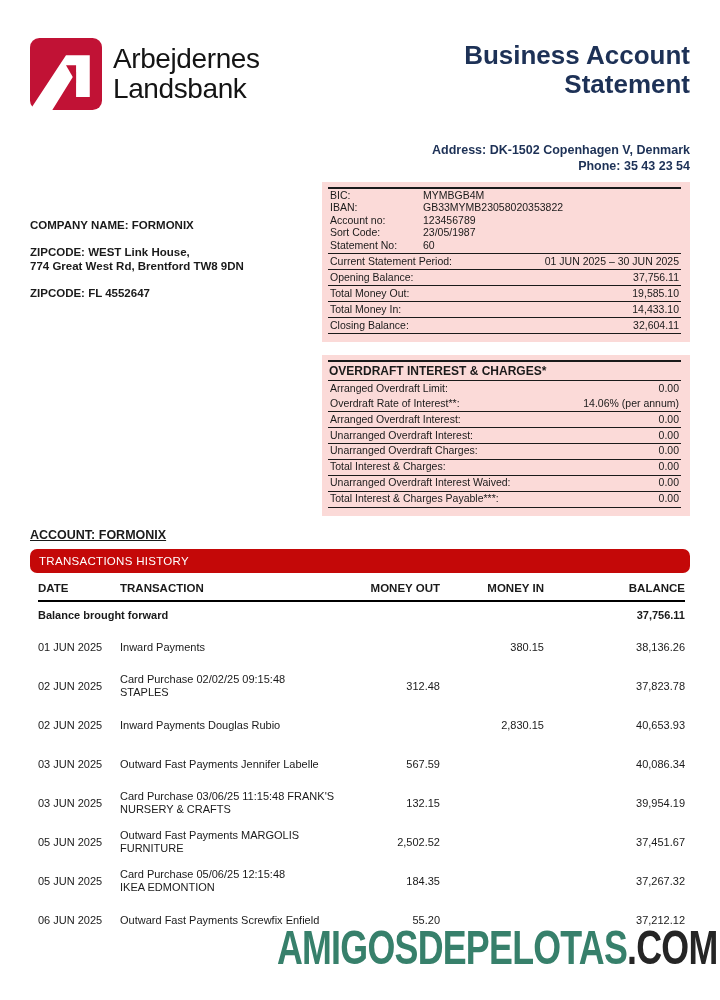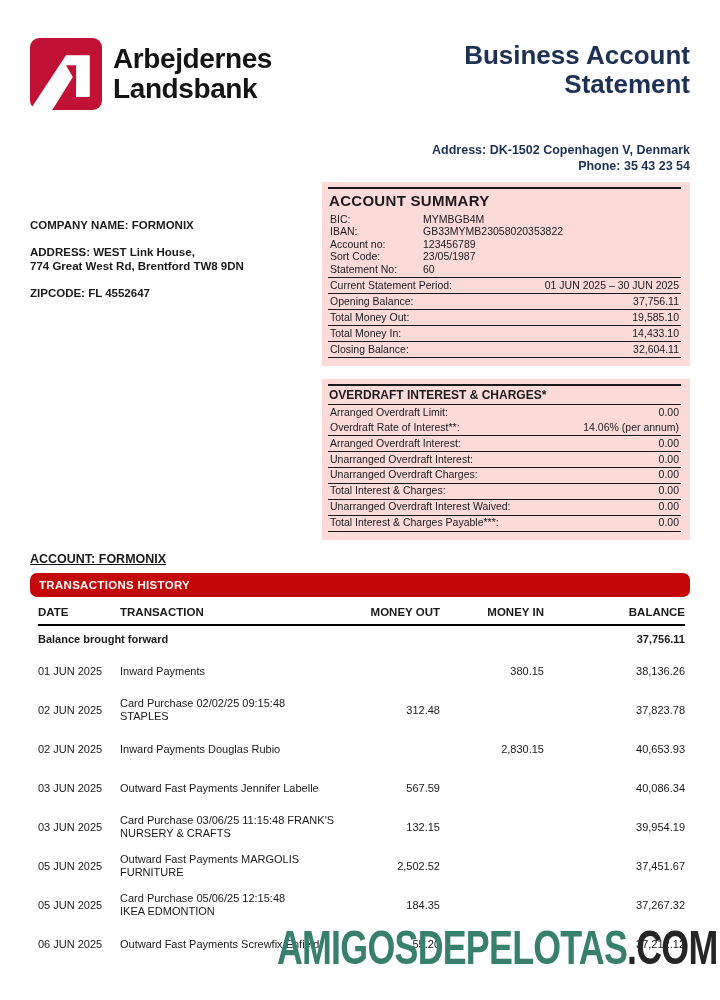--- a/index.html
+++ b/index.html
@@ -6,21 +6,21 @@
   .page {
     position:relative; width:720px; height:1000px; overflow:hidden;
     background:#ffffff; font-family:"Liberation Sans", sans-serif; color:#1a1a1a;
   }
   .content { padding:0 30px; }
 
   
   .header-row { display:flex; justify-content:space-between; align-items:flex-start; padding-top:38px; }
   .brand { display:flex; align-items:center; }
   .brand-mark { width:72px; height:72px; }
-  .brand-name { margin-left:11px; font-size:28px; line-height:1.06; letter-spacing:-0.4px; color:#141414; font-weight:700; }
+  .brand-name { margin-left:11px; font-size:28px; line-height:1.06; letter-spacing:-0.4px; color:#141414; font-weight:400; }
   .doc-title { text-align:right; font-size:26px; line-height:1.13; font-weight:bold; color:#1d3156; padding-top:3px; }
   .contact-block { text-align:right; margin-top:32px; font-size:12.5px; line-height:1.28; font-weight:bold; color:#1d3156; }
 
   
   .body-row { display:flex; margin-top:8px; }
   .left-col { flex:1; padding-top:36px; font-size:11.5px; font-weight:bold; line-height:14px; }
   .left-col .gap { height:13px; }
   .right-col { width:368px; }
 
   .pink-box { background:#fbdad8; padding:5px 9px 8px 6px; }
@@ -33,21 +33,21 @@
 
   .od-box { margin-top:13px; }
   .od-title { font-size:12px; font-weight:bold; border-bottom:1.5px solid #1a1a1a; padding:2px 0 2px 1px; }
   .od-rows > .od-row { display:grid; grid-template-columns:1fr auto; font-size:10.5px; line-height:11.8px; padding:1.6px 2px; border-bottom:1px solid #1a1a1a; }
   .od-rows > div.od-row:first-of-type { border-bottom:none; }
 
   
   .tx-section { margin-top:12px; }
   .account-heading { font-size:12.5px; font-weight:bold;text-decoration:underline; }
   .tx-bar { margin-top:7px; height:24px; background:#c40808; border-radius:7px; display:flex; align-items:center; padding-left:9px; }
-  .tx-bar-label { color:#ffffff; font-size:11.5px; font-weight:bold; letter-spacing:.3px; }
+  .tx-bar-label { color:#ffffff; font-size:11.5px; font-weight:normal; letter-spacing:.3px; }
   .tx-table { padding:0 5px 0 8px; }
   .tx-grid { display:grid; grid-template-columns:82px 236px 84px 104px 1fr; align-items:center; }
   .tx-head { font-size:11.5px; font-weight:bold; padding:9px 0 6px; border-bottom:2.5px solid #000; }
   .c-out, .c-in, .c-bal { text-align:right; }
   .tx-open { font-size:11px; font-weight:bold; padding:7px 0; }
   .tx-open .span2 { grid-column:1 / 3; }
   .tx-rows .tx-row { font-size:11px; padding:6.5px 0; min-height:26px; }
   .c-desc { white-space:pre-line; line-height:13px; padding-right:6px; }
 
   
@@ -85,31 +85,30 @@
 
     <div class="contact-block">
       <div>Address: DK-1502 Copenhagen V, Denmark</div>
       <div>Phone:  35 43 23 54</div>
     </div>
 
     <div class="body-row">
       <div class="left-col">
         <div>COMPANY NAME: FORMONIX</div>
         <div class="gap"></div>
-        <div>ADDRESS: WEST Link House,</div>
+        <div>ZIPCODE: WEST Link House,</div>
         <div>774 Great West Rd, Brentford TW8 9DN</div>
         <div class="gap"></div>
         <div>ZIPCODE: FL 4552647</div>
       </div>
 
       <div class="right-col">
 
         <div class="pink-box">
           <div class="box-top">
-            <div class="sum-title">ACCOUNT SUMMARY</div>
             <div>
 
                 <div class="kv-row">
                   <div>BIC:</div>
                   <div>MYMBGB4M</div>
                 </div>
 
                 <div class="kv-row">
                   <div>IBAN:</div>
                   <div>GB33MYMB23058020353822</div>

